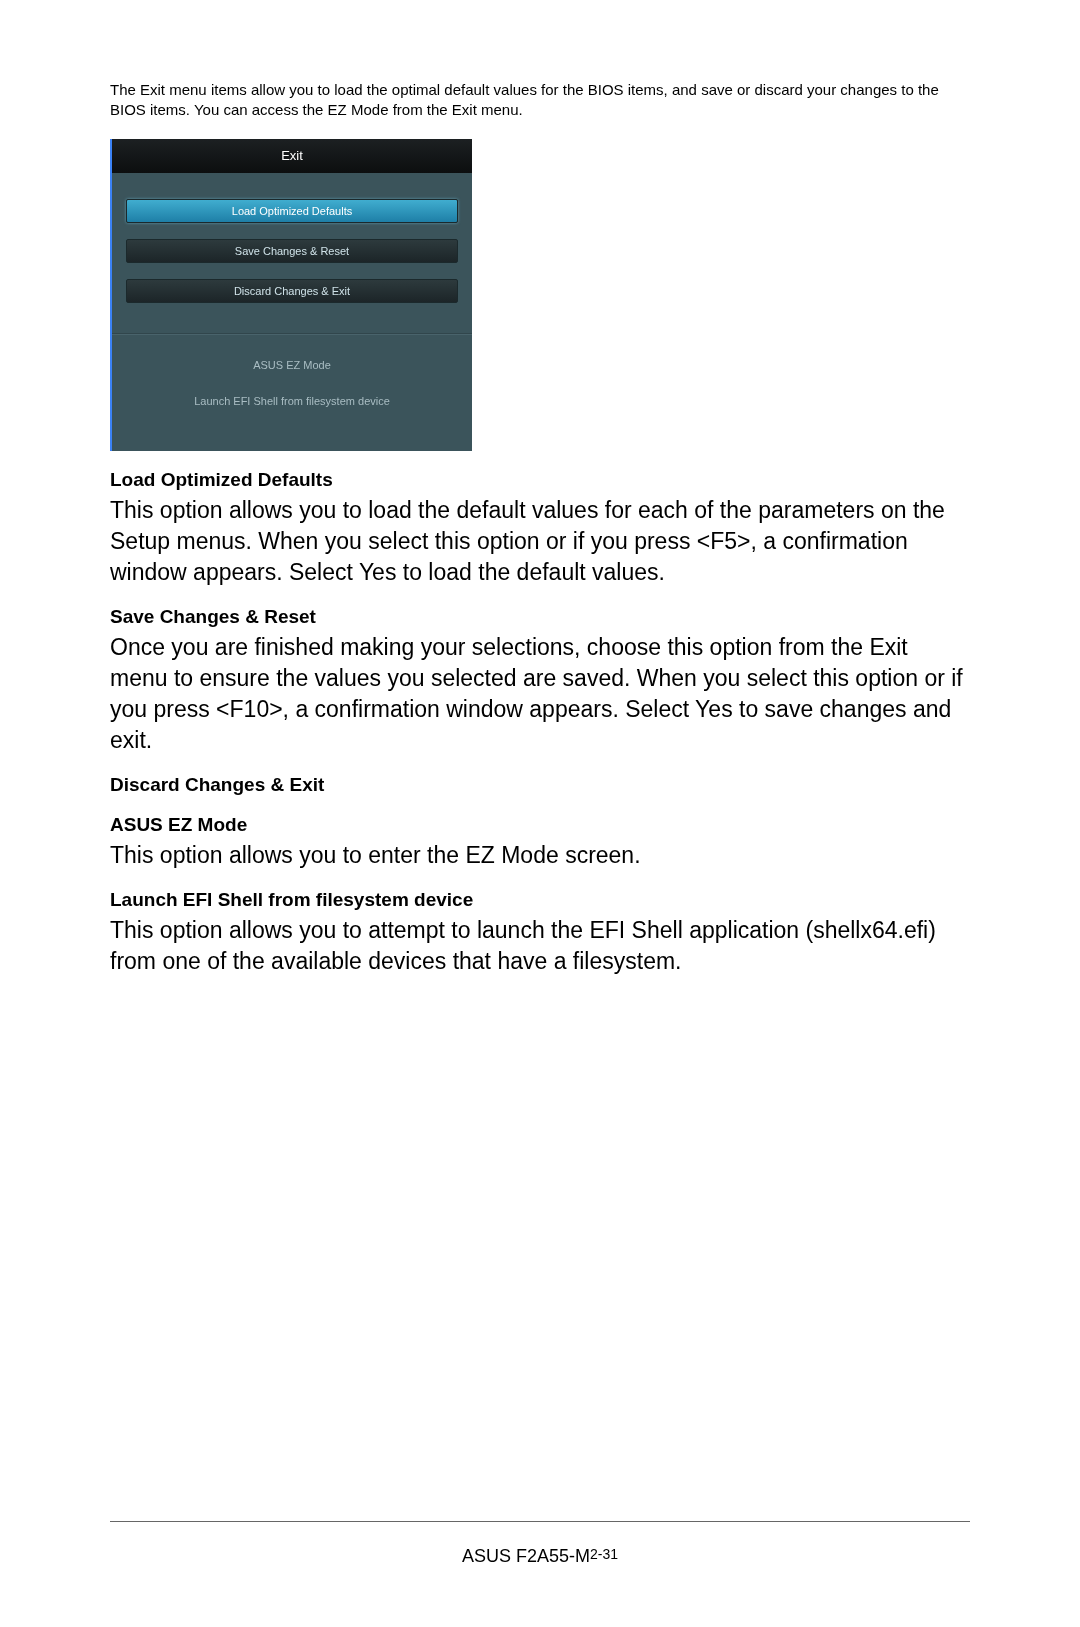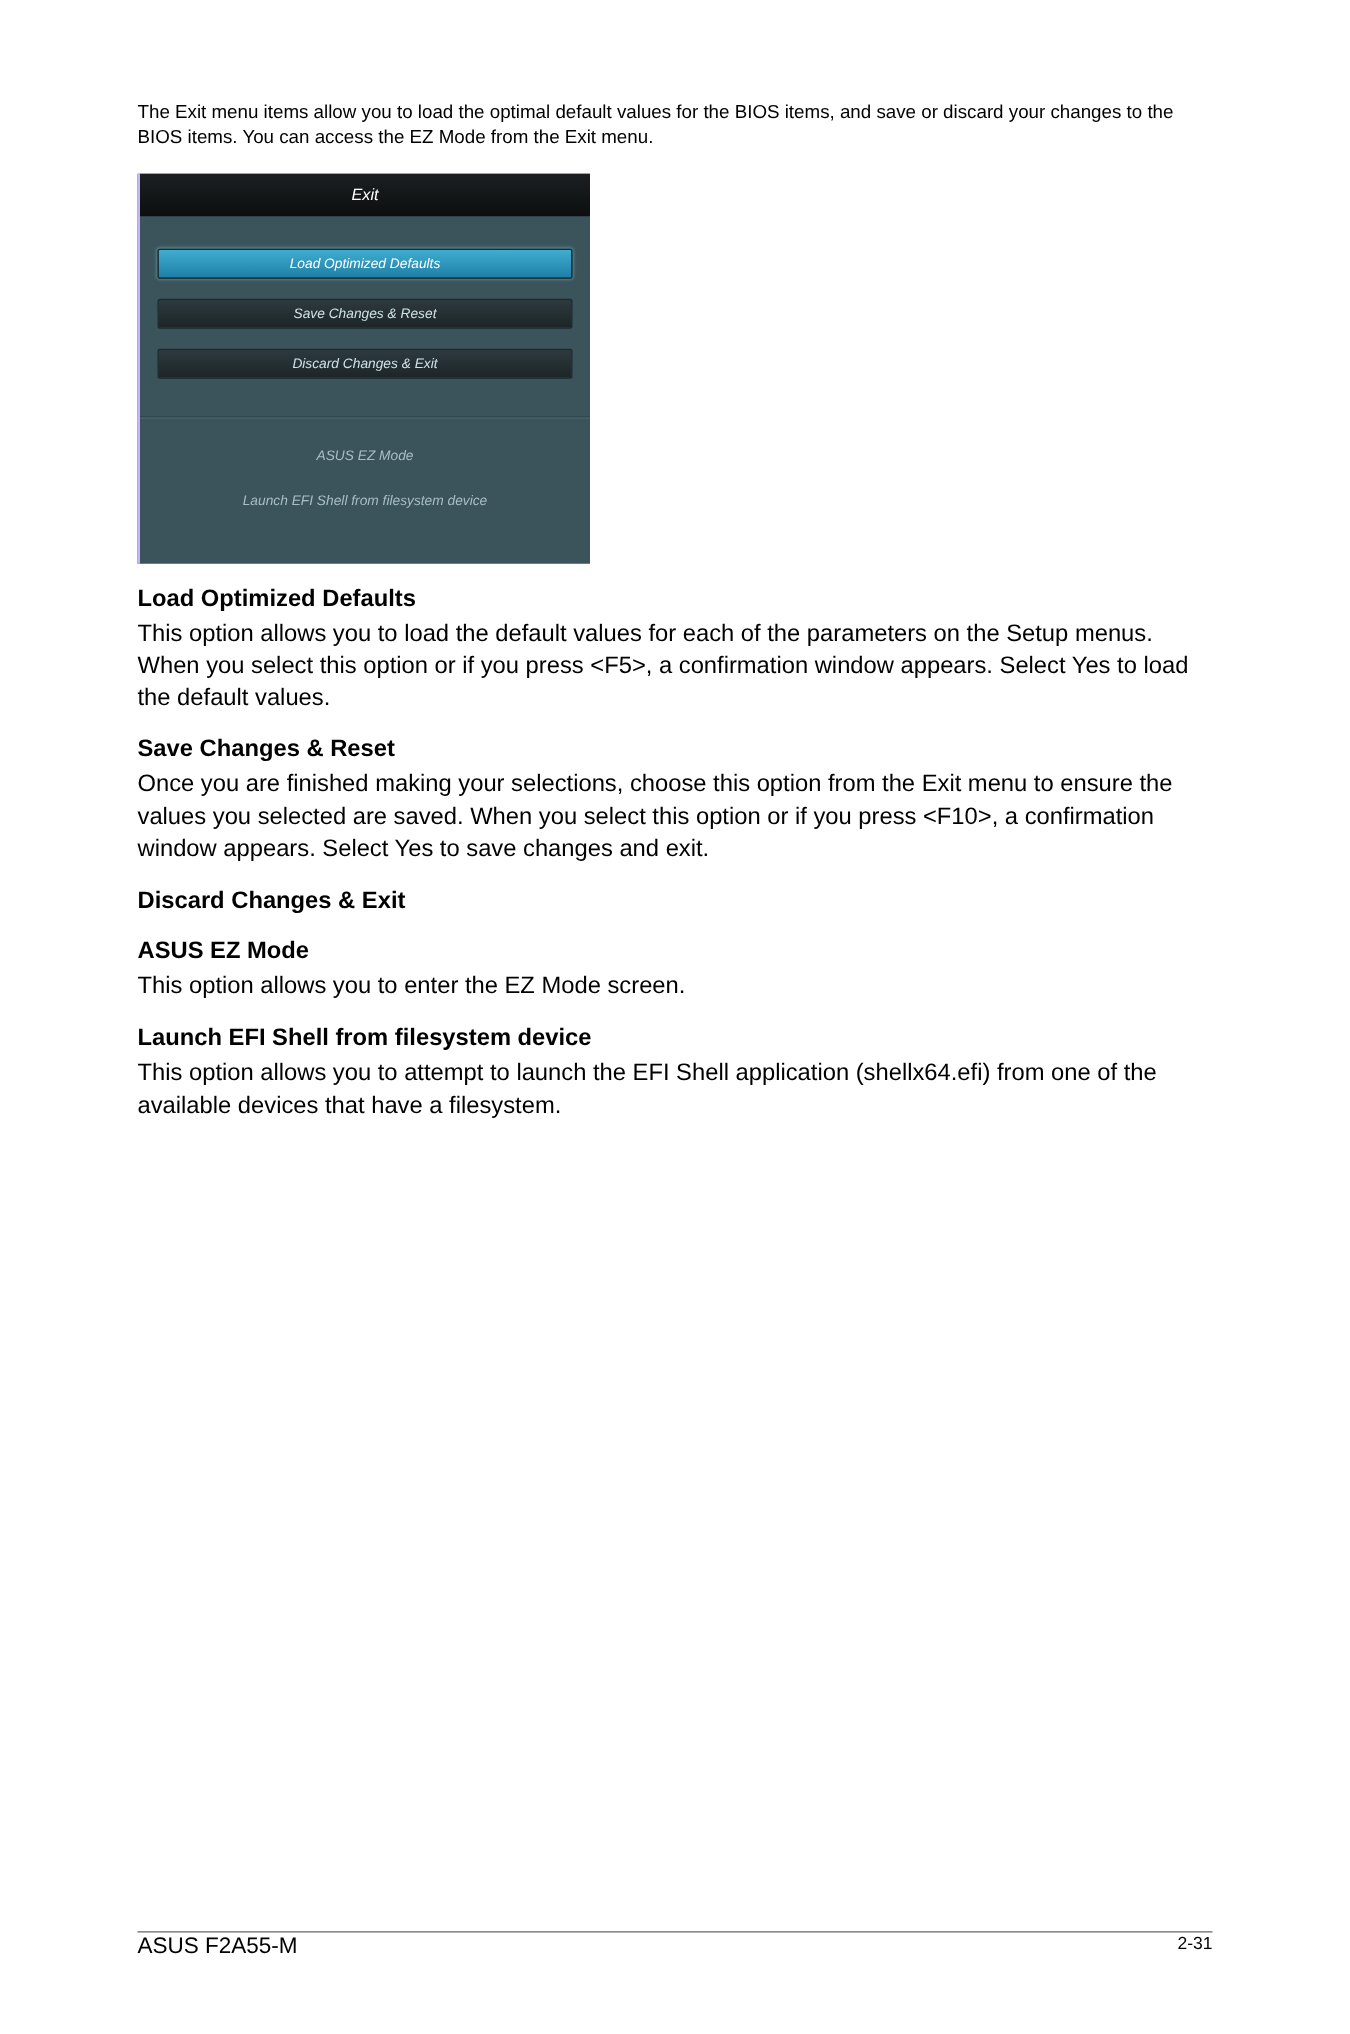--- a/index.html
+++ b/index.html
@@ -33,23 +33,22 @@
     margin: 0 0 18px 0;
   }
 
   
   .bios {
     width: 360px;
     background: #3b545b;
     color: #c7d3d7;
     font-size: 12px;
     font-family: Arial, Helvetica, sans-serif;
-    border-left: 2px solid #c4b5fd;
+    border-left: 2px solid #3b82f6;
     padding-bottom: 22px;
-    font-style: italic;
   }
   .bios-tab {
     background: linear-gradient(#1c2022, #0c0e0f);
     color: #fff;
     text-align: center;
     height: 34px;
     line-height: 34px;
     font-size: 13px;
   }
   .bios-inner {
@@ -88,34 +87,34 @@
     margin-top: 24px;
     margin-bottom: 22px;
   }
 
   .subheading {
     font-size: 19px;
     font-weight: 700;
     margin: 18px 0 4px 0;
   }
   .para {
-    font-size: 19px;
+    font-size: 23px;
     line-height: 1.35;
     margin: 0 0 6px 0;
   }
 
   .footer {
     position: absolute;
     left: 110px;
     right: 110px;
     bottom: 60px;
     border-top: 1px solid #666;
-    padding-top: 0;
+    padding-top: 24px;
     display: flex;
-    justify-content: space-between;
+    justify-content: center;
     font-size: 18px;
   }
   .footer .pg { font-size: 14px; }
 </style>
 </head>
 <body>
 
 <div class="page">
 
 

